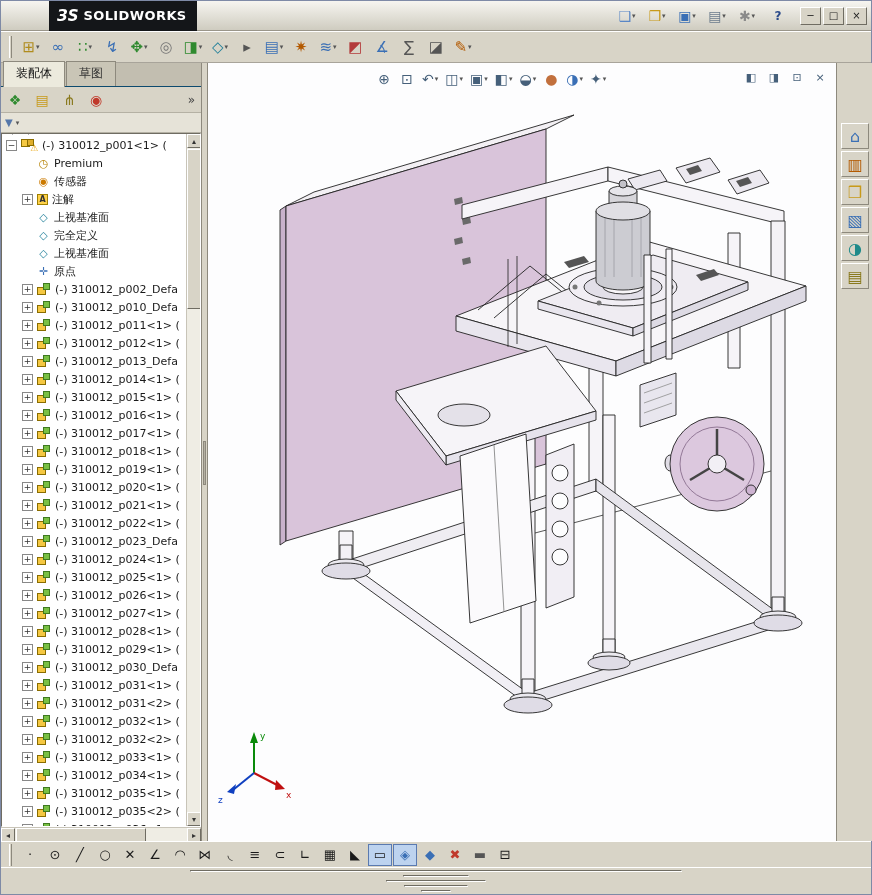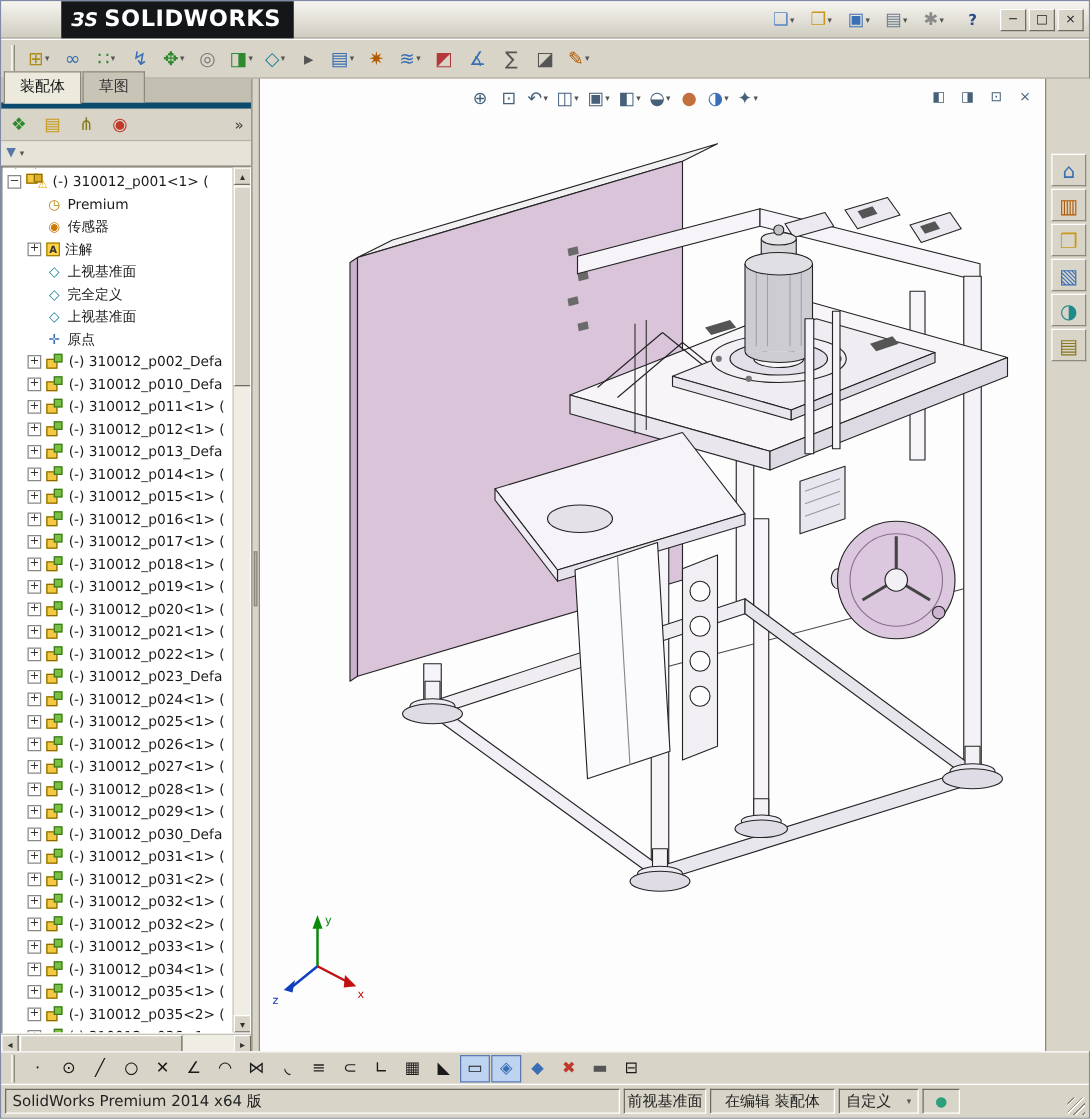--- a/index.html
+++ b/index.html
@@ -13,42 +13,42 @@
   #app{position:relative;width:872px;height:895px;background:var(--chrome);border:1px solid #7e8aa6;}
 
   
   .raised{border:1px solid;border-color:#ffffff #6f6c62 #6f6c62 #ffffff;background:var(--chrome);}
 
   
   #titlebar{position:absolute;left:0;top:0;width:870px;height:30px;display:flex;align-items:center;
     background:linear-gradient(#f6f5f0,#cfccc0);border-bottom:1px solid #9a968a;padding-left:48px;}
   .logo{height:30px;min-width:128px;background:var(--logo_bg);color:#fff;display:flex;align-items:center;padding:0 10px 0 8px;gap:5px;}
   .logo .mark{font-style:italic;font-weight:bold;font-size:15px;}
-  .logo .brand{font-weight:bold;font-size:18px;letter-spacing:.4px;}
+  .logo .brand{font-weight:bold;font-size:13px;letter-spacing:.4px;}
   .menu{padding:4px 9px;color:#222;cursor:default;white-space:nowrap;}
   .tb-spacer{flex:1;}
   .qbtn{width:28px;height:24px;display:flex;align-items:center;justify-content:center;margin:0 1px;border:1px solid transparent;}
   .qbtn .glyph{font-size:14px;line-height:1;}
   .caret{font-size:7px;color:#555;margin-left:1px;}
   .caret:empty{display:none;}
   .helpbtn{width:20px;height:20px;display:flex;align-items:center;justify-content:center;font-weight:bold;color:#2a4a8a;margin:0 6px;}
   .winbtn{width:21px;height:18px;display:flex;align-items:center;justify-content:center;font-size:10px;margin-left:2px;color:#222;}
   #winbtns{display:flex;margin:0 4px;}
 
   
   #toolbar2{position:absolute;left:0;top:30px;width:870px;height:32px;display:flex;align-items:center;
     border-top:1px solid #fff;border-bottom:1px solid #a8a49a;background:var(--chrome);padding-left:8px;gap:1px;}
   .gripv{width:3px;height:22px;border-left:1px solid #fff;border-right:1px solid #8d897d;margin:0 5px 0 0;}
   .tbtn{height:26px;min-width:26px;display:flex;align-items:center;justify-content:center;padding:0 2px;border:1px solid transparent;}
   .tbtn .glyph{font-size:15px;line-height:1;}
   .tbtn.active{background:var(--active_tool_bg);border:1px solid #5a7ab0;}
 
   
   #leftpanel{position:absolute;left:0;top:62px;width:200px;height:778px;background:var(--chrome);}
-  #tabsrow{height:24px;background:#c2beb0;display:flex;align-items:flex-end;padding-left:2px;border-bottom:5px solid #0c4a6e;}
+  #tabsrow{height:24px;background:#c2beb0;display:flex;align-items:flex-end;padding-left:2px;border-bottom:1px solid #0c4a6e;}
   .tab{padding:3px 12px 4px;font-size:12px;background:#c9c5b6;border:1px solid #8d897d;border-bottom:none;margin-right:1px;color:#333;}
   .tab.active{background:#eceadd;position:relative;top:1px;padding-bottom:5px;color:#111;}
   #fmrow{height:26px;display:flex;align-items:center;gap:7px;padding:0 4px;background:var(--chrome);border-bottom:1px solid #b5b1a4;}
   .fmicon{width:20px;height:20px;display:flex;align-items:center;justify-content:center;font-size:14px;}
   .overflow{margin-left:auto;color:#444;font-size:12px;padding-right:2px;}
   #filterrow{height:20px;display:flex;align-items:center;background:#e6e3d8;border-bottom:1px solid #b5b1a4;padding-left:4px;gap:2px;}
   .funnel{color:#5577aa;font-size:10px;}
 
   #treewrap{position:relative;height:694px;background:#fff;border:1px solid;border-color:#6f6c62 #fff #fff #6f6c62;overflow:hidden;}
   .tree{position:absolute;left:0;top:0;right:14px;bottom:0;overflow:hidden;padding-top:2px;
@@ -102,21 +102,21 @@
     border:1px solid;border-color:#fff #8d897d #8d897d #fff;}
 
   
   #bottombar{position:absolute;left:0;top:840px;width:870px;height:26px;display:flex;align-items:center;gap:1px;
     background:var(--chrome);border-top:1px solid #fff;padding-left:8px;}
   #bottombar .tbtn{height:22px;min-width:24px;}
   #bottombar .glyph{font-size:13px;}
 
   
   #statusbar{position:absolute;left:0;top:866px;width:870px;height:27px;display:flex;align-items:center;gap:3px;
-    background:var(--chrome);border-top:1px solid #fff;padding:2px 3px;}
+    background:var(--chrome);border-top:1px solid #fff;padding:2px 3px;flex-direction:column;}
   .sbpanel{height:20px;display:flex;align-items:center;padding:0 5px;font-size:12px;color:#222;
     border:1px solid;border-color:#6f6c62 #fff #fff #6f6c62;white-space:nowrap;overflow:hidden;}
   .sb-product{width:492px;}
   .sb-def{width:66px;justify-content:center;}
   .sb-edit{width:100px;justify-content:center;}
   .sb-custom{width:64px;justify-content:space-between;}
   .sb-icon{width:30px;justify-content:center;font-size:11px;}
   .sb-fill{flex:1;height:20px;}
   .grip{width:14px;height:14px;align-self:flex-end;
     background:repeating-linear-gradient(135deg,transparent 0 3px,#8d897d 3px 4px,#fff 4px 5px);}

